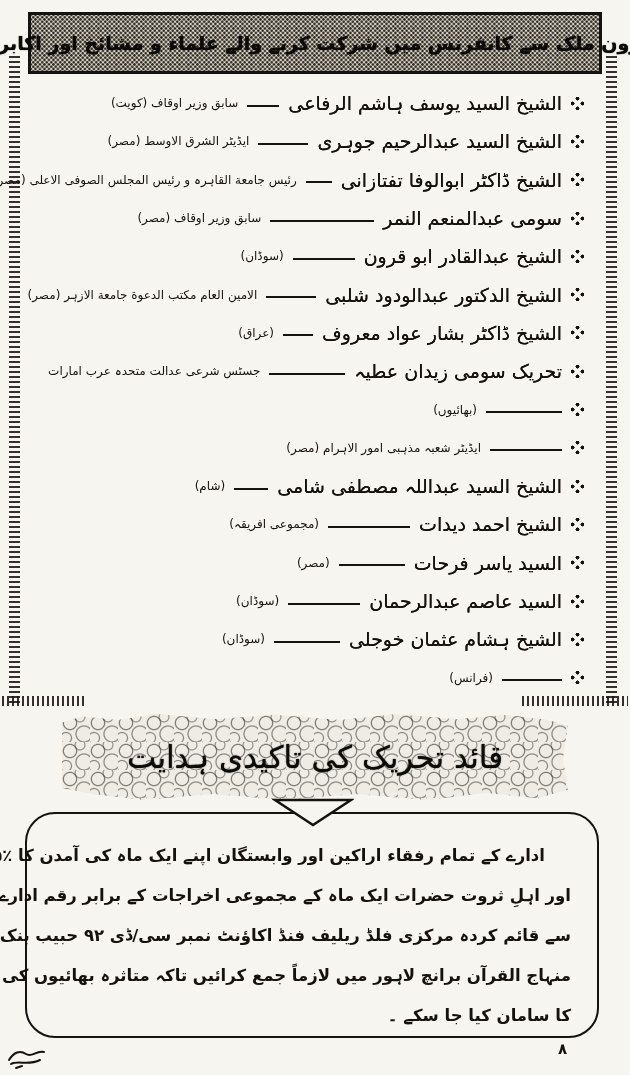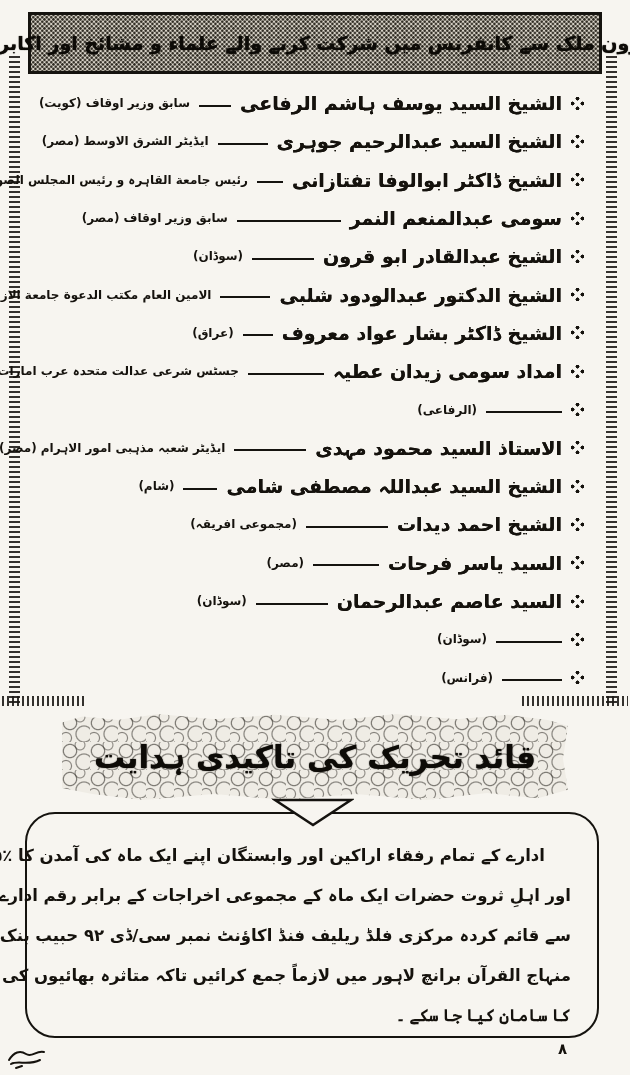--- a/index.html
+++ b/index.html
@@ -40,64 +40,64 @@
   .list{position:absolute;left:26px;top:84px;width:572px;z-index:1;}
   .row{height:38.3px;display:flex;align-items:center;gap:9px;padding-right:14px;box-sizing:border-box;}
   .bullet{
     flex:0 0 13px;width:13px;height:13px;
     background-image:
       radial-gradient(circle at 50% 12%,#15120d 1.8px,transparent 2.2px),
       radial-gradient(circle at 12% 50%,#15120d 1.8px,transparent 2.2px),
       radial-gradient(circle at 88% 50%,#15120d 1.8px,transparent 2.2px),
       radial-gradient(circle at 50% 88%,#15120d 1.8px,transparent 2.2px);
   }
-  .name{font-size:19px;font-weight:700;white-space:nowrap;text-shadow:0 0 .6px #15120d;text-align:center;}
+  .name{font-size:19px;font-weight:400;white-space:nowrap;text-shadow:0 0 .6px #15120d;text-align:center;}
   .dash{flex:0 0 auto;width:50px;border-top:2.2px solid #15130f;margin-top:5px;}
   .row:nth-child(1) .dash{width:32px}.row:nth-child(3) .dash{width:26px}
   .row:nth-child(4) .dash{width:104px}.row:nth-child(5) .dash{width:62px}
   .row:nth-child(7) .dash{width:30px}.row:nth-child(8) .dash{width:76px}
   .row:nth-child(9) .dash{width:76px}.row:nth-child(10) .dash{width:72px}
   .row:nth-child(11) .dash{width:34px}.row:nth-child(12) .dash{width:82px}
   .row:nth-child(13) .dash{width:66px}.row:nth-child(14) .dash{width:72px}
   .row:nth-child(15) .dash{width:66px}.row:nth-child(16) .dash{width:60px}
-  .desig{font-size:12px;font-weight:700;white-space:nowrap;}
+  .desig{font-size:12px;font-weight:400;white-space:nowrap;}
 
   
   .directive-banner{
     position:absolute;left:62px;top:714px;width:506px;height:86px;
     background-color:#efece5;
     background-image:
       radial-gradient(circle at 8px 9px,transparent 5.5px,rgba(45,42,36,.62) 6.6px,transparent 7.8px),
       radial-gradient(circle at 22px 20px,transparent 6.8px,rgba(45,42,36,.55) 8px,transparent 9.2px),
       radial-gradient(circle at 4px 24px,transparent 4.4px,rgba(45,42,36,.55) 5.5px,transparent 6.6px),
       radial-gradient(circle at 18px 3px,transparent 3.8px,rgba(45,42,36,.5) 4.9px,transparent 6px);
     background-size:28px 28px;
     clip-path:polygon(0% 10%,4% 3%,11% 7%,19% 0%,30% 6%,42% 1%,55% 7%,66% 0%,78% 6%,88% 1%,96% 7%,100% 14%,99% 52%,100% 88%,94% 98%,84% 92%,72% 100%,58% 93%,44% 100%,30% 93%,16% 100%,6% 93%,0% 86%);
     display:flex;align-items:center;justify-content:center;
   }
   .directive-banner span{
-    font-size:31px;font-weight:700;color:#0d0b07;
+    font-size:31px;font-weight:400;color:#0d0b07;
     text-shadow:0 0 1.2px #0d0b07;white-space:nowrap;
   }
 
   
   .pointer{position:absolute;left:272px;top:797px;z-index:3;}
 
   
   .directive-box{
     position:absolute;left:25px;top:812px;width:574px;height:226px;
     border:2.5px solid #15130f;border-radius:30px;box-sizing:border-box;
     padding:22px 26px 0 26px;z-index:2;
   }
   .directive-box .line{
     font-size:16.5px;font-weight:600;line-height:40px;
     text-align:justify;text-align-last:justify;white-space:nowrap;
   }
   .directive-box .line.first{text-indent:26px;}
-  .directive-box .line.last{text-align-last:right;font-family:Liberation Serif, serif;}
+  .directive-box .line.last{text-align-last:right;}
 
   .page-number{position:absolute;left:558px;top:1040px;font-size:15px;font-weight:800;}
   .stamp{position:absolute;left:6px;top:1046px;}
 </style>
 </head>
 <body>
 
 <div class="page">
 
   <div class="ladder v ladder-left"></div>
@@ -147,32 +147,31 @@
       <span class="desig">الامین العام مکتب الدعوة جامعة الازہر (مصر)</span>
     </div>
     <div class="row">
       <span class="bullet"></span>
       <span class="name">الشیخ ڈاکٹر بشار عواد معروف</span>
       <span class="dash"></span>
       <span class="desig">(عراق)</span>
     </div>
     <div class="row">
       <span class="bullet"></span>
-      <span class="name">امداد سومی زیدان عطیہ</span>
+      <span class="name">تحریک سومی زیدان عطیہ</span>
       <span class="dash"></span>
       <span class="desig">جسٹس شرعی عدالت متحدہ عرب امارات</span>
     </div>
     <div class="row">
       <span class="bullet"></span>
       <span class="dash"></span>
-      <span class="desig">(الرفاعی)</span>
-    </div>
-    <div class="row">
-      <span class="bullet"></span>
-      <span class="name">الاستاذ السید محمود مہدی</span>
+      <span class="desig">(بھائیوں)</span>
+    </div>
+    <div class="row">
+      <span class="bullet"></span>
       <span class="dash"></span>
       <span class="desig">ایڈیٹر شعبہ مذہبی امور الاہرام (مصر)</span>
     </div>
     <div class="row">
       <span class="bullet"></span>
       <span class="name">الشیخ السید عبداللہ مصطفی شامی</span>
       <span class="dash"></span>
       <span class="desig">(شام)</span>
     </div>
     <div class="row">
@@ -188,20 +187,21 @@
       <span class="desig">(مصر)</span>
     </div>
     <div class="row">
       <span class="bullet"></span>
       <span class="name">السید عاصم عبدالرحمان</span>
       <span class="dash"></span>
       <span class="desig">(سوڈان)</span>
     </div>
     <div class="row">
       <span class="bullet"></span>
+      <span class="name">الشیخ ہشام عثمان خوجلی</span>
       <span class="dash"></span>
       <span class="desig">(سوڈان)</span>
     </div>
     <div class="row">
       <span class="bullet"></span>
       <span class="dash"></span>
       <span class="desig">(فرانس)</span>
     </div>
   </div>
 

